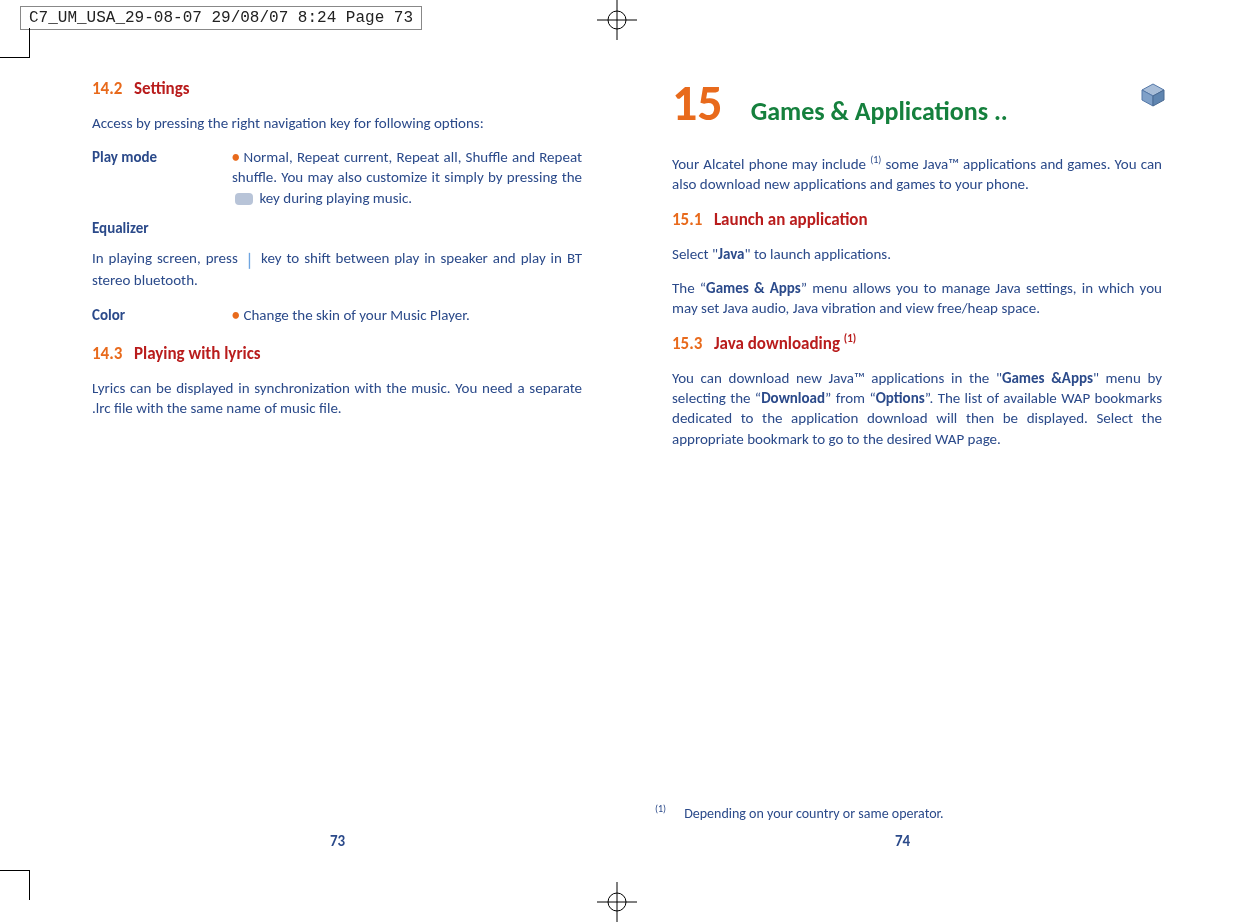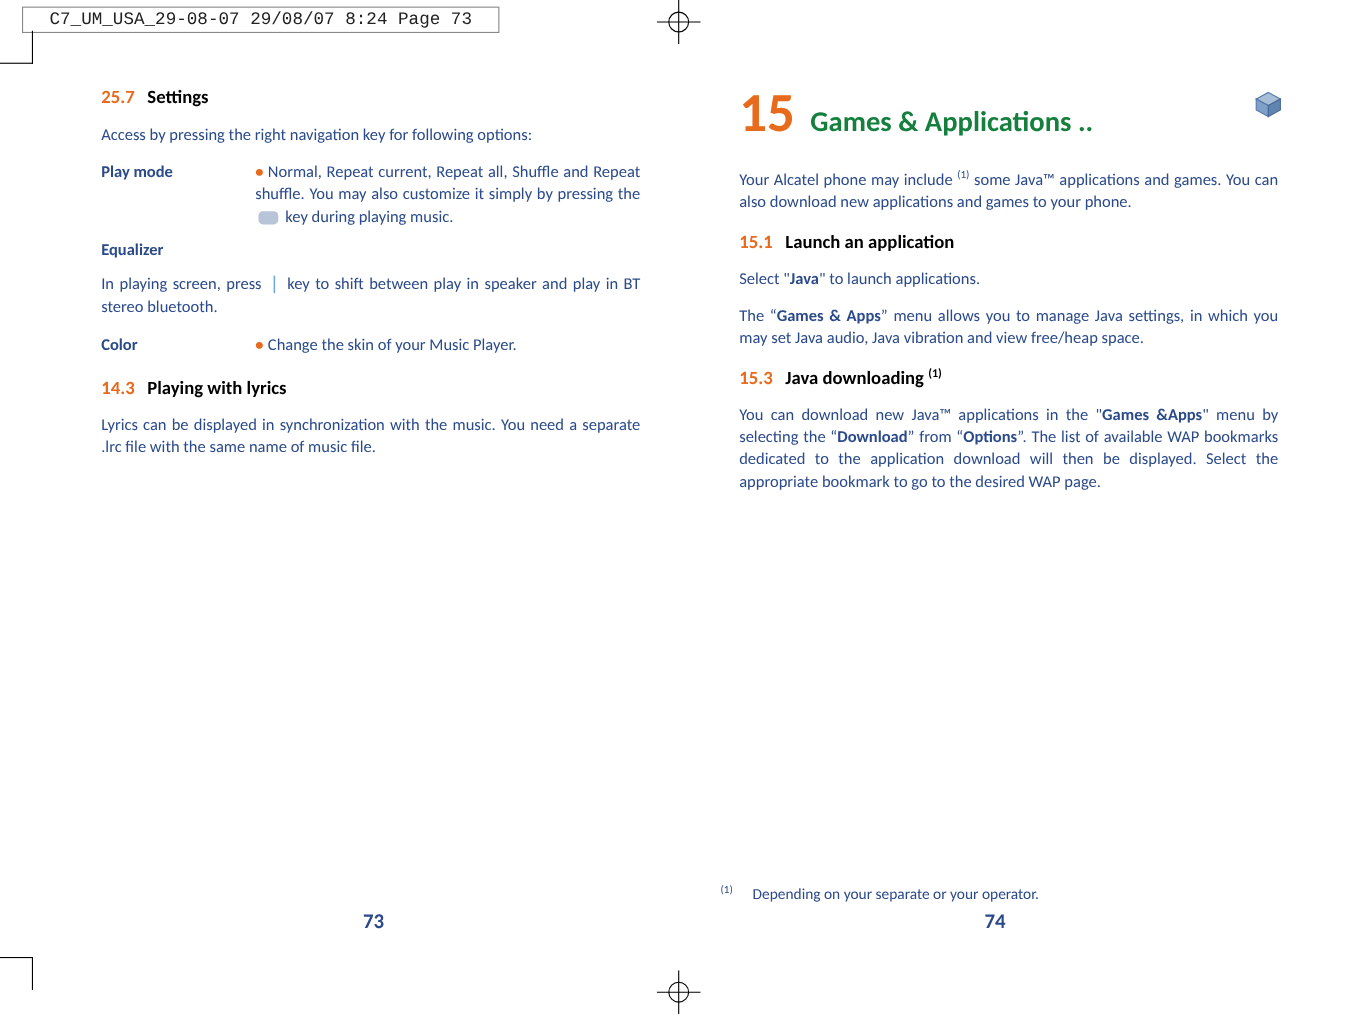--- a/index.html
+++ b/index.html
@@ -12,21 +12,21 @@
   color: #2b4a8a;
 }
 .header {
   position: absolute;
   top: 6px;
   left: 20px;
   font-family: "Courier New", monospace;
   font-size: 16px;
   color: #222;
   border: 1px solid #888;
-  padding: 2px 24px;
+  padding: 2px 8px;
   background: #fff;
 }
 .reg-top, .reg-bottom {
   position: absolute;
   left: 597px;
   width: 40px;
   height: 40px;
 }
 .reg-top { top: 0; }
 .reg-bottom { bottom: 0; }
@@ -48,21 +48,21 @@
   width: 1070px;
   display: flex;
   gap: 90px;
 }
 .page {
   width: 490px;
   font-size: 15px;
   line-height: 1.35;
 }
 .sec-num { color: #e86a1c; font-weight: bold; }
-.sec-title { color: #000000; font-weight: bold; }
+.sec-title { color: #b91c1c; font-weight: bold; }
 h3 { font-size: 17px; font-weight: normal; margin-bottom: 12px; }
 .intro { margin-bottom: 14px; }
 .dl { display: flex; margin-bottom: 10px; }
 .dl-term { width: 140px; font-weight: bold; color: #2b4a8a; flex-shrink: 0; }
 .dl-def { flex: 1; text-align: justify; }
 .bullet { color: #e86a1c; font-weight: bold; margin-right: 4px; }
 .para { margin-bottom: 14px; text-align: justify; }
 .keyicon {
   display: inline-block;
   width: 18px;
@@ -78,40 +78,40 @@
   font-size: 50px;
   font-weight: bold;
   color: #e86a1c;
   line-height: 1;
 }
 .chaptitle {
   font-size: 26px;
   font-weight: bold;
   color: #15803d;
 }
-.chap-row { display: flex; align-items: baseline; gap: 14px; margin-bottom: 24px; position: relative; }
+.chap-row { display: flex; align-items: baseline; gap: 28px; margin-bottom: 24px; position: relative; }
 .cube {
   position: absolute;
   right: -4px;
   top: 4px;
   width: 26px;
   height: 26px;
 }
 .footnote {
   position: absolute;
   bottom: 100px;
   font-size: 14px;
 }
 .fn-left { left: 655px; width: 490px; }
 .fn-sup { font-size: 10px; vertical-align: super; margin-right: 18px; }
 .pgnum {
   position: absolute;
   bottom: 72px;
   font-weight: bold;
-  font-size: 19px;
+  font-size: 15px;
   margin-top: 24px;
 }
 .pgnum-l { left: 330px; }
 .pgnum-r { left: 895px; }
 b { font-weight: bold; }
 </style>
 </head>
 <body>
 
 <div class="header">C7_UM_USA_29-08-07  29/08/07  8:24  Page 73</div>
@@ -130,21 +130,21 @@
       <line x1="0" y1="20" x2="40" y2="20" stroke="#000"></line>
     </svg>
 </div>
 <div class="crop-tl"></div>
 <div class="crop-bl"></div>
 
 <div class="spread">
 
   <div class="page">
     <h3>
-      <span class="sec-num">25.7</span>&nbsp;&nbsp;
+      <span class="sec-num">14.2</span>&nbsp;&nbsp;
       <span class="sec-title">Settings</span>
     </h3>
     <p class="intro">Access by pressing the right navigation key for following options:</p>
 
     <div class="dl">
       <div class="dl-term">Play mode</div>
       <div class="dl-def">
         <span class="bullet">•</span><span>Normal, Repeat current, Repeat all, Shuffle and Repeat shuffle. You may also customize it simply by pressing the </span><span class="keyicon"></span><span> key during playing music.</span>
       </div>
     </div>
@@ -204,17 +204,17 @@
       <span class="sec-num">15.3</span>&nbsp;&nbsp;
       <span class="sec-title"><span>Java downloading </span><sup style="font-size:11px">(1)</sup></span>
     </h3>
     <p class="para">
       <span>You can download new Java™ applications in the "</span><b>Games &amp;Apps</b><span>" menu by selecting the “</span><b>Download</b><span>” from “</span><b>Options</b><span>”. The list of available WAP bookmarks dedicated to the application download will then be displayed. Select the appropriate bookmark to go to the desired WAP page.</span>
     </p>
   </div>
 </div>
 
 <div class="footnote fn-left">
-  <span class="fn-sup">(1)</span><span>Depending on your separate or your operator.</span>
+  <span class="fn-sup">(1)</span><span>Depending on your country or same operator.</span>
 </div>
 
 <div class="pgnum pgnum-l">73</div>
 <div class="pgnum pgnum-r">74</div>
 
 </body></html>

